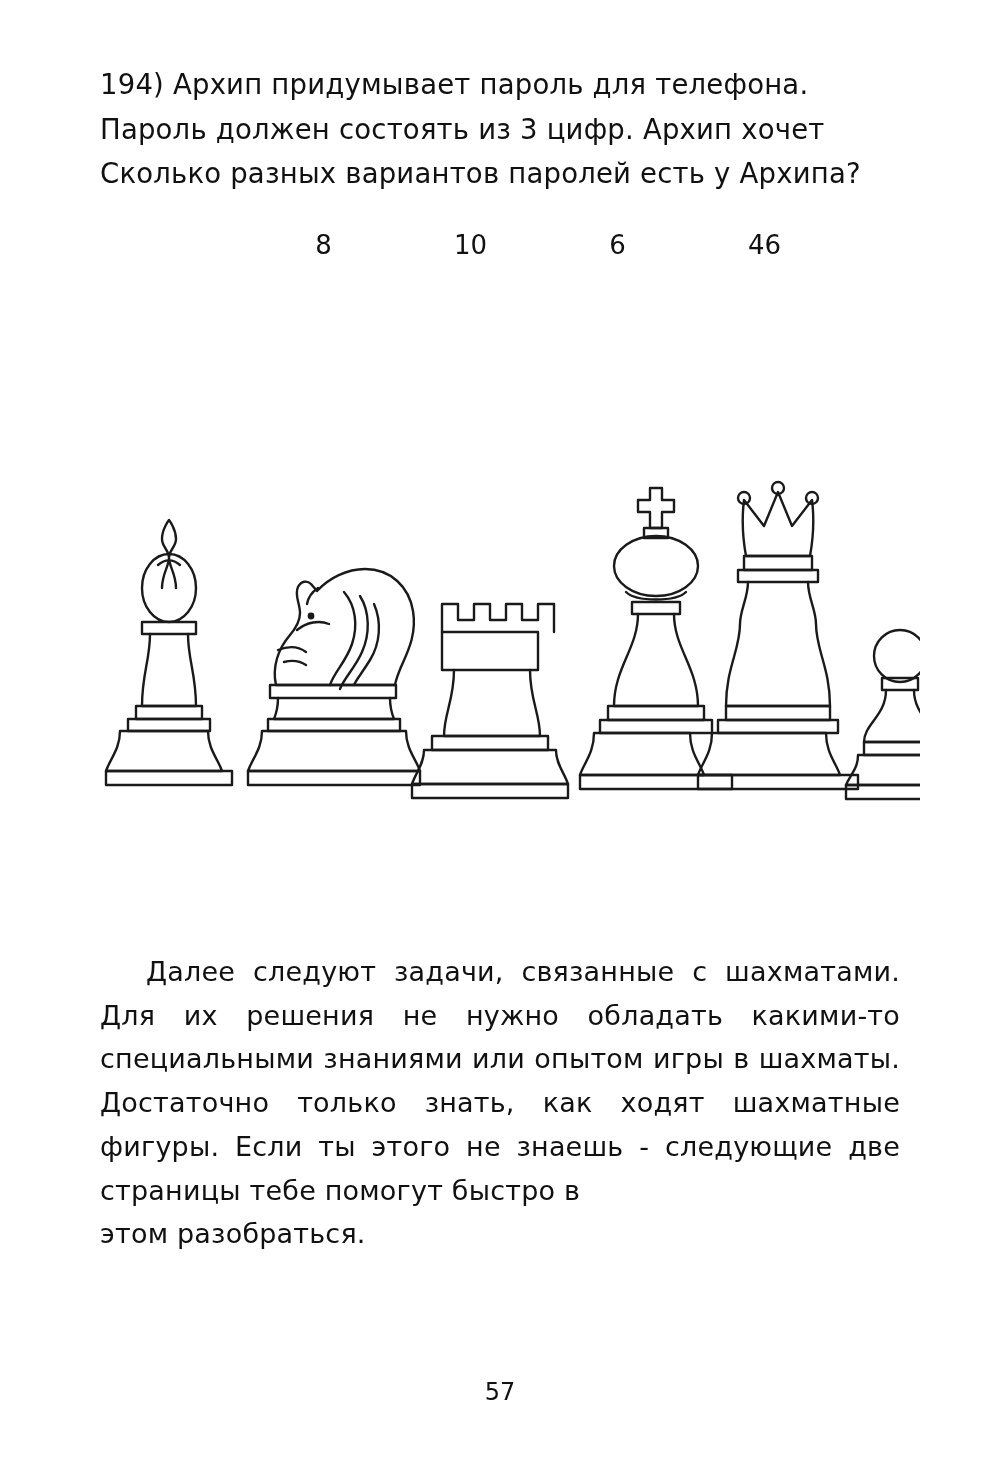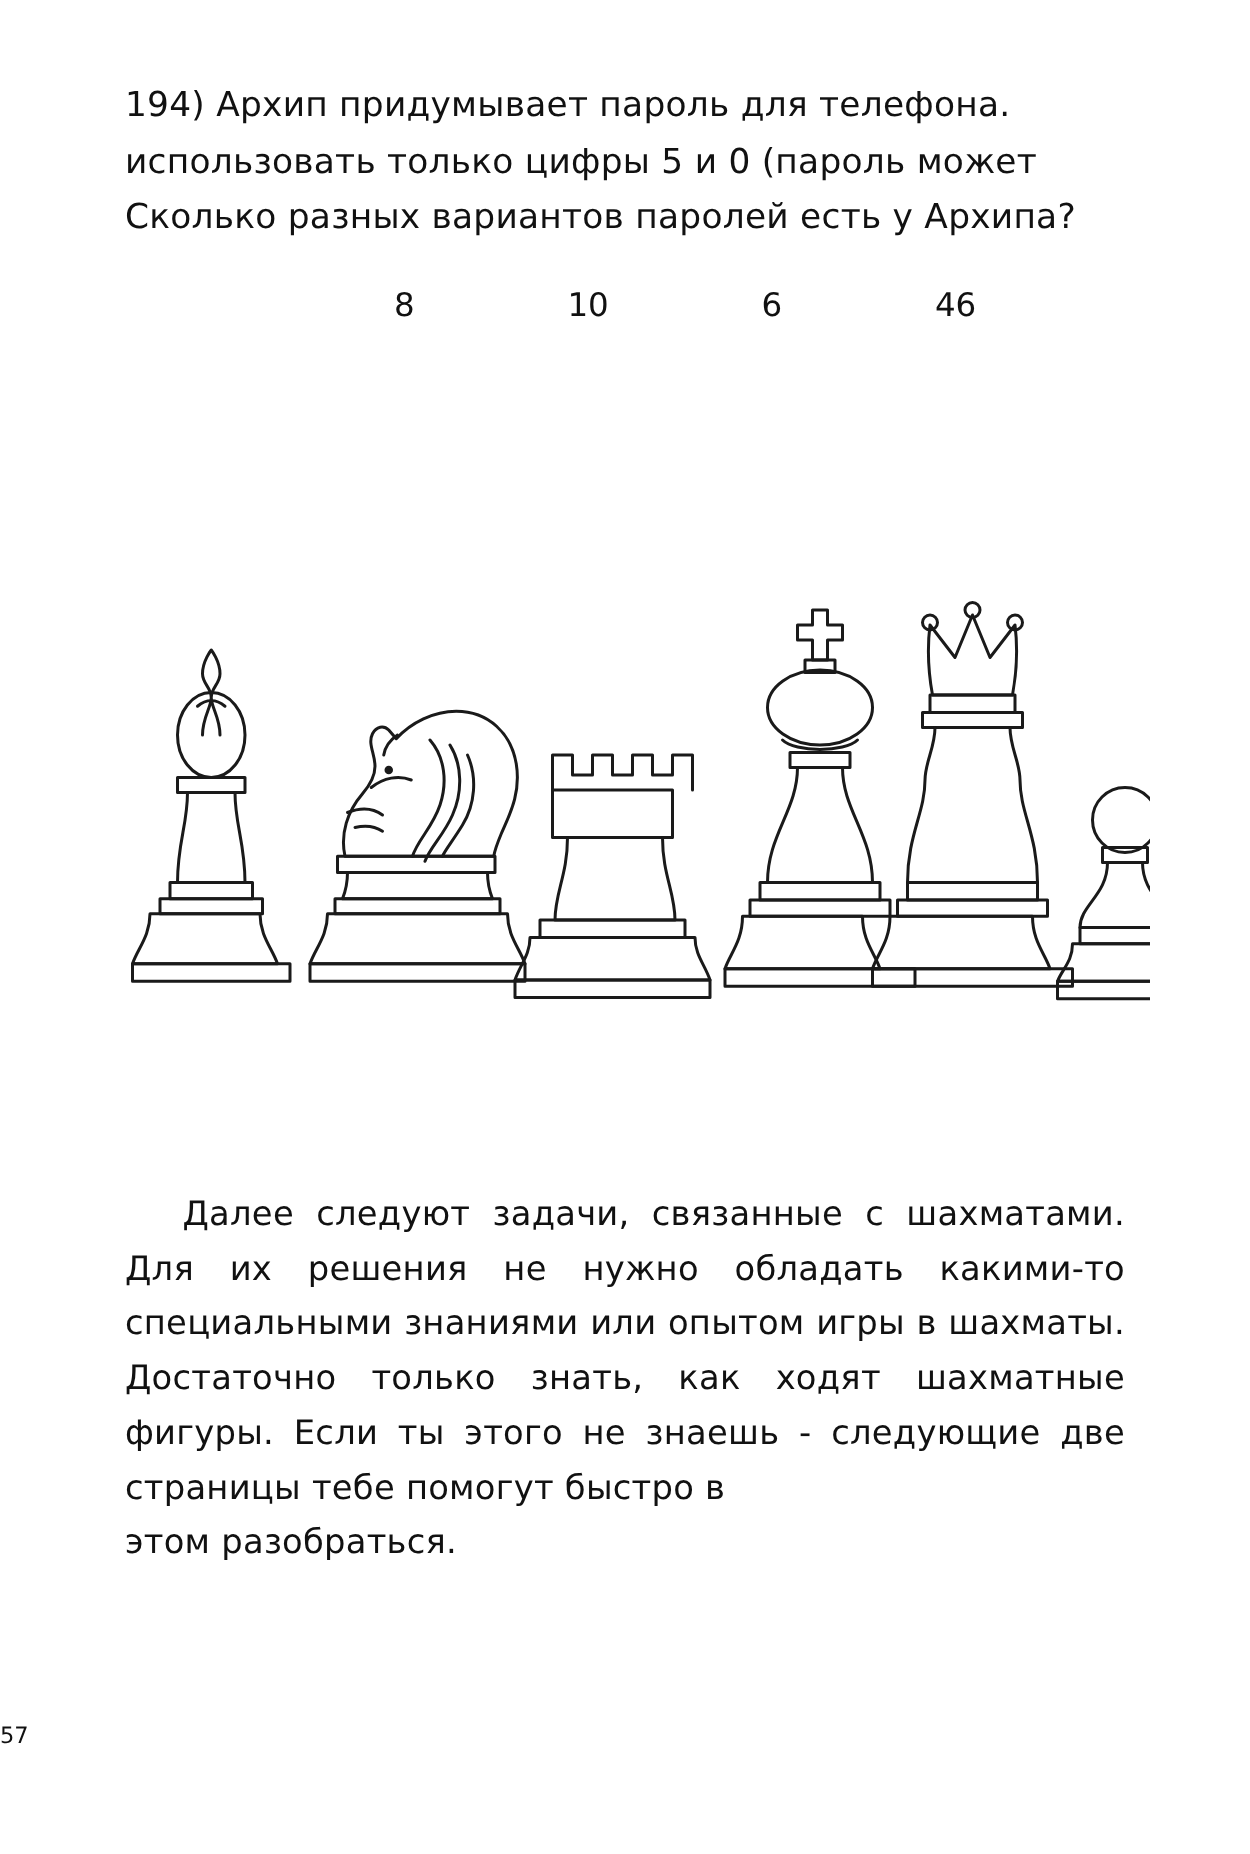--- a/index.html
+++ b/index.html
@@ -71,35 +71,35 @@
     width: 46px;
   }
   .note .tail {
     text-align: right;
   }
   .page-number {
     position: absolute;
     left: 0;
     right: 0;
     top: 1378px;
-    text-align: left;
-    font-size: 18px;
+    text-align: center;
+    font-size: 24px;
     color: #111111;
   }
   svg { display: block; }
 </style>
 </head>
 <body>
 
 <div class="page">
 
   <div class="content">
     <div class="problem">
       <span class="q">194) Архип придумывает пароль для телефона.</span>
-      <span class="q">использовать только цифры 5 и 0 (пароль может</span>
+      <span class="q">Пароль должен состоять из 3 цифр. Архип хочет</span>
       <span class="q last">Сколько разных вариантов паролей есть у Архипа?</span>
     </div>
     <div class="options">
       <div class="opt">8</div>
       <div class="opt">10</div>
       <div class="opt">6</div>
       <div class="opt">46</div>
     </div>
   </div>
 

